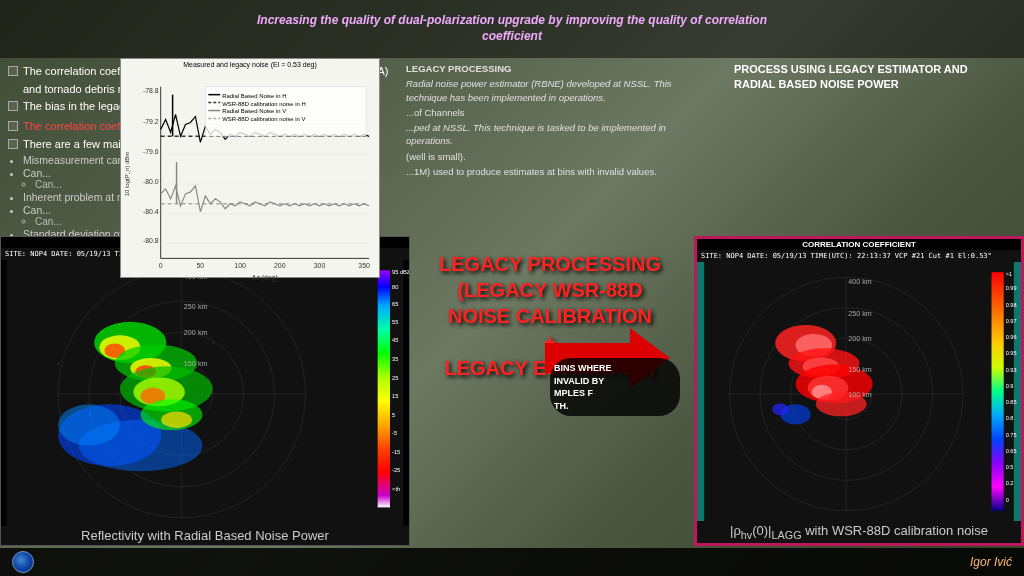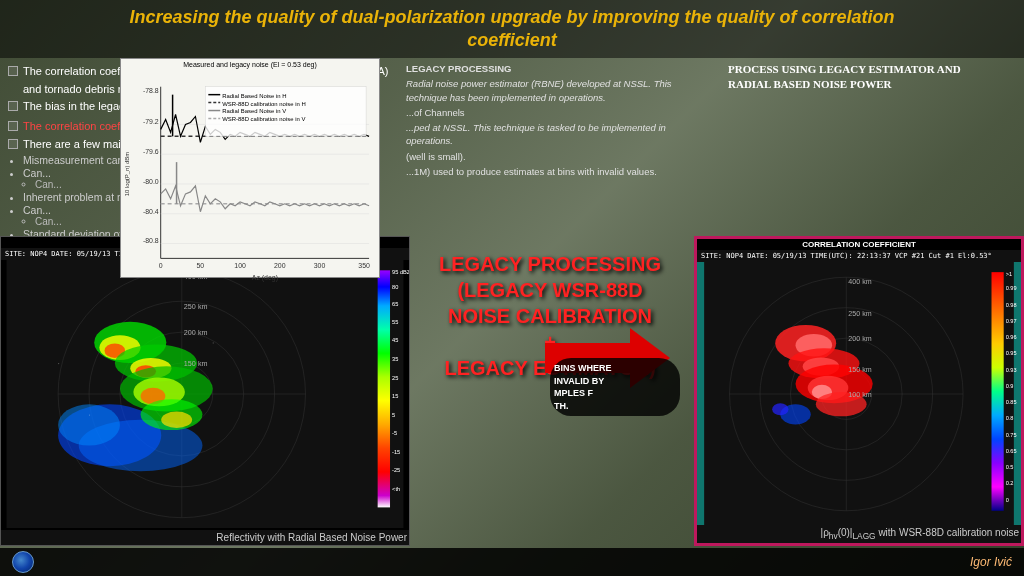--- a/index.html
+++ b/index.html
@@ -33,22 +33,22 @@
     .title-bar {
       position: absolute;
       top: 0; left: 0; right: 0;
       height: 58px;
       background: rgba(0,0,0,0.5);
       display: flex;
       align-items: center;
       justify-content: center;
     }
     .title-text {
-      color: #eab308;
-      font-size: 18px;
+      color: #f0abfc;
+      font-size: 12px;
       font-weight: bold;
       font-style: italic;
       text-align: center;
       line-height: 1.3;
       padding: 4px 10px;
     }
 
     
     .content-area {
       position: absolute;
@@ -159,22 +159,22 @@
       background: #000;
       color: #fff;
       font-size: 8px;
       text-align: center;
       padding: 1px;
       font-weight: bold;
     }
     .radar-caption {
       background: #111;
       color: #ccc;
-      font-size: 10px;
-      text-align: right;
+      font-size: 13px;
+      text-align: center;
       padding: 2px;
       position: absolute;
       bottom: 0;
       left: 0; right: 0;
     }
 
     
     .radar-image {
       width: 100%;
       height: calc(100% - 40px);
@@ -229,25 +229,24 @@
       font-weight: 900;
       text-align: center;
       line-height: 1.3;
       text-shadow: 2px 2px 4px #000;
     }
 
     
     .process-header {
       position: absolute;
       top: 0;
-      right: 14px;
+      right: 8px;
       width: 290px;
       padding: 4px 8px;
       z-index: 5;
-      font-family: Liberation Serif, serif;
     }
     .process-header-text {
       color: #ffffff;
       font-size: 11px;
       font-weight: bold;
       line-height: 1.4;
       text-align: left;
     }
 
     

